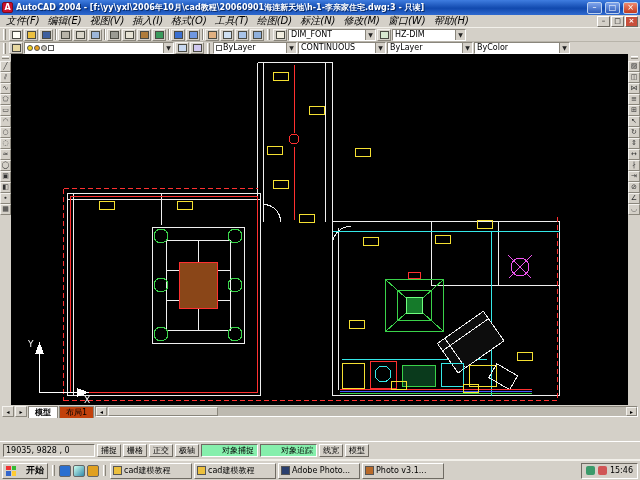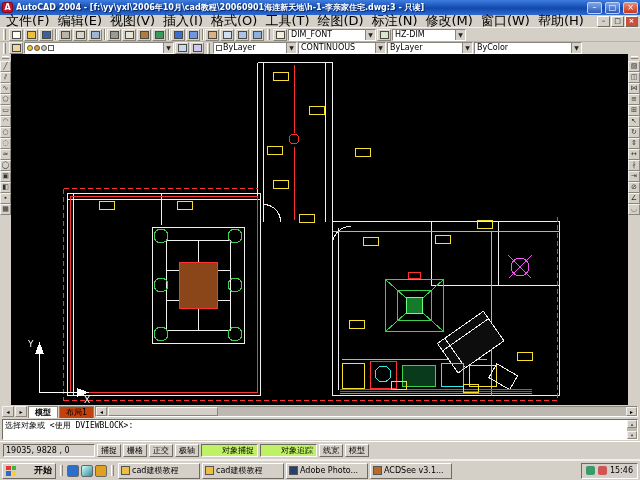--- a/index.html
+++ b/index.html
@@ -12,21 +12,21 @@
   .appicon{width:11px;height:11px;flex:none;background:#c8102e;color:#fff;font-size:8px;font-weight:bold;
            display:flex;align-items:center;justify-content:center;border-radius:2px;border:1px solid #7d0a1d;}
   #title-text{flex:1;color:#fff;font-size:8px;font-weight:bold;white-space:nowrap;overflow:hidden;
               text-overflow:ellipsis;text-shadow:1px 1px 0 #082a66;}
   .winbtn{width:15px;height:12px;flex:none;border:1px solid #bcd2f0;border-radius:2px;color:#fff;font-size:8px;
           line-height:10px;text-align:center;background:linear-gradient(180deg,#7fa5ec,#2d5bb8);}
   .winbtn.close{background:linear-gradient(180deg,#ef8a70,#c23a1f);}
   
   #menubar{position:absolute;left:0;top:15px;width:640px;height:13px;background:#d4d0c8;display:flex;
            align-items:center;padding:0 2px;border-bottom:1px solid #f2f0ea;}
-  .menu-item{font-size:13px;line-height:12px;padding:0 4px;white-space:nowrap;}
+  .menu-item{font-size:10px;line-height:12px;padding:0 4px;white-space:nowrap;font-style:italic;}
   .mspacer{flex:1;}
   .docbtn{width:13px;height:11px;margin-left:1px;font-size:7px;line-height:9px;text-align:center;flex:none;
           background:#d4d0c8;border:1px solid;border-color:#fff #6f6b63 #6f6b63 #fff;}
   .docbtn.close{background:#c8503c;color:#fff;font-weight:bold;}
   
   .tbrow{position:absolute;left:0;width:640px;height:13px;background:#d4d0c8;display:flex;align-items:center;
          gap:1px;padding:0 1px;}
   #tb1{top:28px;}
   #tb2{top:41px;border-top:1px solid #b8b4aa;}
   .grip{width:3px;height:11px;border-left:1px solid #fff;border-right:1px solid #8a867c;margin:0 2px;flex:none;}
@@ -73,25 +73,25 @@
               flex-direction:column;justify-content:space-between;}
   .vsbtn{width:100%;height:8px;font-size:5px;line-height:7px;text-align:center;background:#d4d0c8;
          border:1px solid;border-color:#f4f2ee #8a867c #8a867c #f4f2ee;}
   
   #statusbar{position:absolute;left:0;top:441px;width:640px;height:18px;background:#d4d0c8;
              border-top:1px solid #fff;display:flex;align-items:center;gap:2px;padding:0 3px;}
   #coords{width:92px;height:13px;font-size:8px;line-height:11px;padding:0 2px;background:#d4d0c8;flex:none;
           border:1px solid;border-color:#6f6b63 #fff #fff #6f6b63;}
   .sbbtn{height:13px;font-size:8px;line-height:11px;padding:0 3px;background:#d4d0c8;flex:none;
          border:1px solid;border-color:#fff #6f6b63 #6f6b63 #fff;white-space:nowrap;}
-  .sbbtn.pressed{border-color:#6f6b63 #fff #fff #6f6b63;background:#bef264;padding-left:20px;}
+  .sbbtn.pressed{border-color:#6f6b63 #fff #fff #6f6b63;background:#86efac;padding-left:20px;}
   
   #taskbar{position:absolute;left:0;top:459px;width:640px;height:21px;background:#d4d0c8;
            border-top:2px solid #f2f0ea;display:flex;align-items:center;gap:2px;padding:0 2px;}
-  #startbtn{height:16px;display:flex;align-items:center;gap:18px;font-size:9px;font-weight:bold;padding:0 3px;
+  #startbtn{height:16px;display:flex;align-items:center;gap:10px;font-size:9px;font-weight:bold;padding:0 3px;
             background:#d4d0c8;border:1px solid;border-color:#fff #6f6b63 #6f6b63 #fff;flex:none;}
   .flag{width:10px;height:10px;display:grid;grid-template-columns:1fr 1fr;grid-template-rows:1fr 1fr;gap:1px;flex:none;}
   .flag i{display:block;}
   .ql{width:12px;height:12px;border-radius:2px;flex:none;border:1px solid #666;}
   .taskbtn{flex:1;max-width:82px;height:16px;display:flex;align-items:center;gap:2px;font-size:8px;padding:0 2px;
            background:#d4d0c8;border:1px solid;border-color:#fff #6f6b63 #6f6b63 #fff;overflow:hidden;white-space:nowrap;}
   .ticon{width:9px;height:9px;flex:none;border:1px solid #555;}
   #tray{margin-left:auto;height:16px;display:flex;align-items:center;gap:3px;font-size:8px;padding:0 4px;flex:none;
         border:1px solid;border-color:#6f6b63 #fff #fff #6f6b63;}
   .tico{width:9px;height:9px;border-radius:2px;flex:none;}
@@ -223,21 +223,21 @@
       <span class="arrow">▼</span>
     </div>
     <div class="combo" style="width:88px">
       <span class="ctext">CONTINUOUS</span>
       <span class="arrow">▼</span>
     </div>
     <div class="combo" style="width:86px">
       <span class="ctext">ByLayer</span>
       <span class="arrow">▼</span>
     </div>
-    <div class="combo" style="width:108px">
+    <div class="combo" style="width:96px">
       <span class="ctext">ByColor</span>
       <span class="arrow">▼</span>
     </div>
   </div>
 
   <div id="palette-left" class="palette">
     <div class="pgrip"></div>
     <div class="pbtn">╱</div>
     <div class="pbtn">⫽</div>
     <div class="pbtn">∿</div>
@@ -372,29 +372,20 @@
     <div class="tnav">▸</div>
     <div class="tab active">模型</div>
     <div class="tab">布局1</div>
     <div class="hscroll">
       <div class="sbtn">◂</div>
       <div class="hthumb"></div>
       <div class="sbtn" style="margin-left:auto">▸</div>
     </div>
   </div>
 
-  <div id="cmdwin">
-    <div id="cmdinner">
-      <div>选择对象或 &lt;使用 DVIEWBLOCK&gt;:</div>
-      <div id="cmd-scroll">
-        <div class="vsbtn">▴</div>
-        <div class="vsbtn">▾</div>
-      </div>
-    </div>
-  </div>
 
   <div id="statusbar">
     <div id="coords">19035, 9828 , 0</div>
     <div class="sbbtn">捕捉</div>
     <div class="sbbtn">栅格</div>
     <div class="sbbtn">正交</div>
     <div class="sbbtn">极轴</div>
     <div class="sbbtn pressed">对象捕捉</div>
     <div class="sbbtn pressed">对象追踪</div>
     <div class="sbbtn">线宽</div>
@@ -423,21 +414,21 @@
     <div class="taskbtn">
       <i class="ticon" style="background:#ecc03e"></i>
       <span>cad建模教程</span>
     </div>
     <div class="taskbtn">
       <i class="ticon" style="background:#2a3f6e"></i>
       <span>Adobe Photo...</span>
     </div>
     <div class="taskbtn">
       <i class="ticon" style="background:#b86a2a"></i>
-      <span>ACDSee v3.1...</span>
+      <span>Photo v3.1...</span>
     </div>
     <div id="tray">
       <span class="tico" style="background:#3a9a6a"></span>
       <span class="tico" style="background:#d05555"></span>
       <span>15:46</span>
     </div>
   </div>
 
 </div>
 

